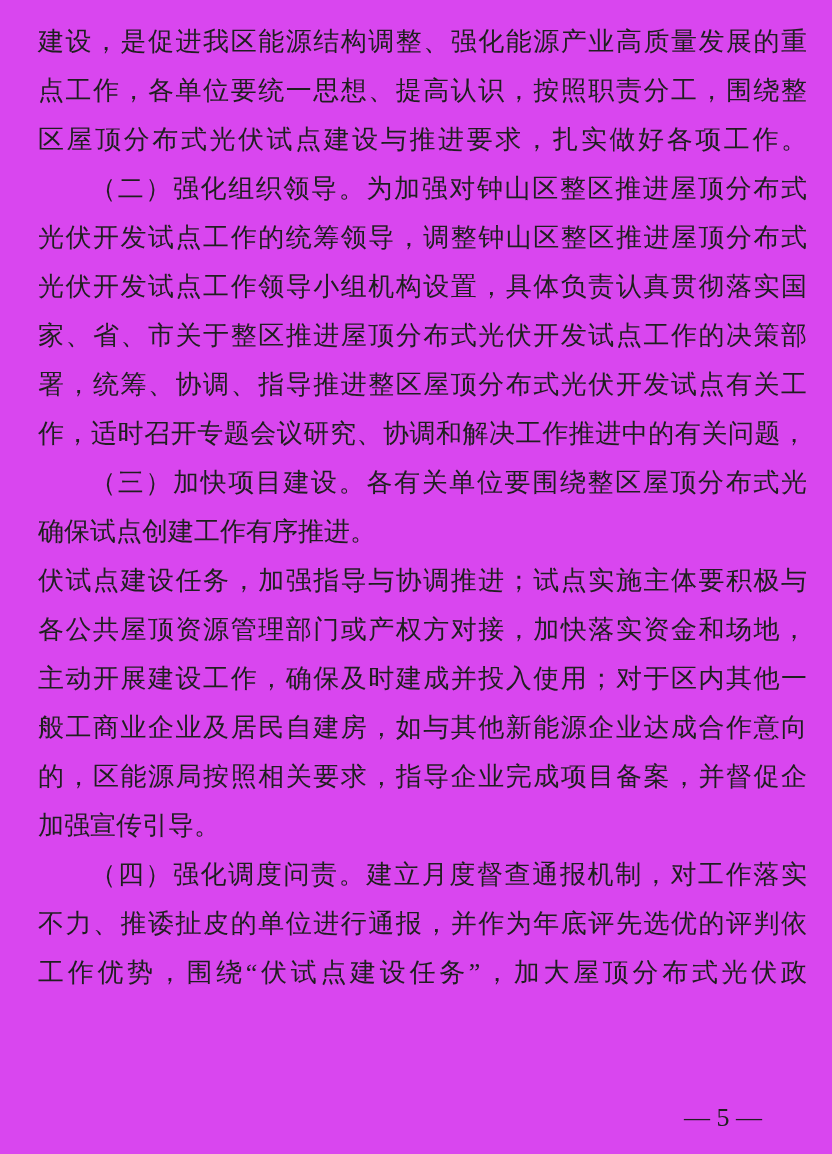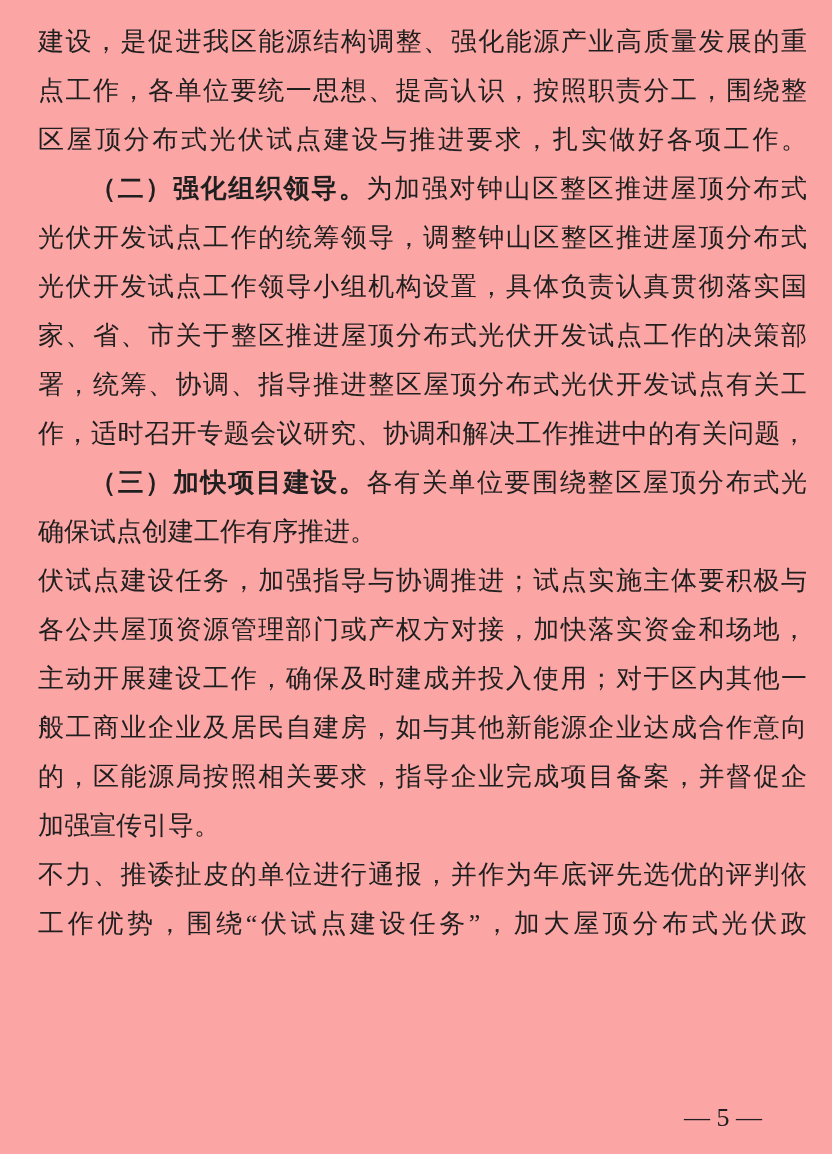--- a/index.html
+++ b/index.html
@@ -9,21 +9,21 @@
   body {
     width: 832px;
     height: 1154px;
     background: #ffffff;
     font-family: "Liberation Serif", serif;
   }
   .page {
     position: relative;
     width: 832px;
     height: 1154px;
-    background: #fca5a5;
+    background: #d946ef;
     overflow: hidden;
   }
   .text-column {
     position: absolute;
     left: 38px;
     top: 17px;
     width: 769px;
   }
   .line {
     height: 49px;
@@ -33,21 +33,21 @@
     white-space: normal;
   }
   .line.j {
     text-align: justify;
     text-align-last: justify;
   }
   .line.indent {
     text-indent: 2em;
   }
   .head {
-    font-weight: 700;
+    font-weight: 400;
     margin-top: 20px;
   }
   .page-number {
     position: absolute;
     top: 1098px;
     right: 70px;
     height: 40px;
     line-height: 40px;
     font-size: 26px;
     color: #1f1f1f;
@@ -73,20 +73,21 @@
     <div class="line j indent"><span class="head">（三）加快项目建设。</span><span>各有关单位要围绕整区屋顶分布式光</span></div>
 
     <div class="line"><span>确保试点创建工作有序推进。</span></div>
     <div class="line j"><span>伏试点建设任务，加强指导与协调推进；试点实施主体要积极与</span></div>
     <div class="line j"><span>各公共屋顶资源管理部门或产权方对接，加快落实资金和场地，</span></div>
     <div class="line j"><span>主动开展建设工作，确保及时建成并投入使用；对于区内其他一</span></div>
     <div class="line j"><span>般工商业企业及居民自建房，如与其他新能源企业达成合作意向</span></div>
     <div class="line j"><span>的，区能源局按照相关要求，指导企业完成项目备案，并督促企</span></div>
     <div class="line"><span>加强宣传引导。</span></div>
 
+    <div class="line j indent"><span class="head">（四）强化调度问责。</span><span>建立月度督查通报机制，对工作落实</span></div>
     <div class="line j"><span>不力、推诿扯皮的单位进行通报，并作为年底评先选优的评判依</span></div>
 
     <div class="line j"><span>工作优势，围绕“伏试点建设任务”，加大屋顶分布式光伏政</span></div>
 
   </div>
 
   <div class="page-number">— 5 —</div>
 </div>
 
 </body></html>

